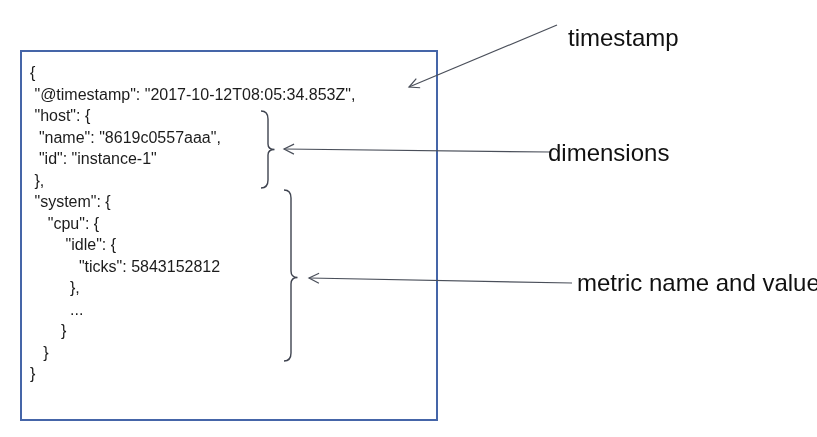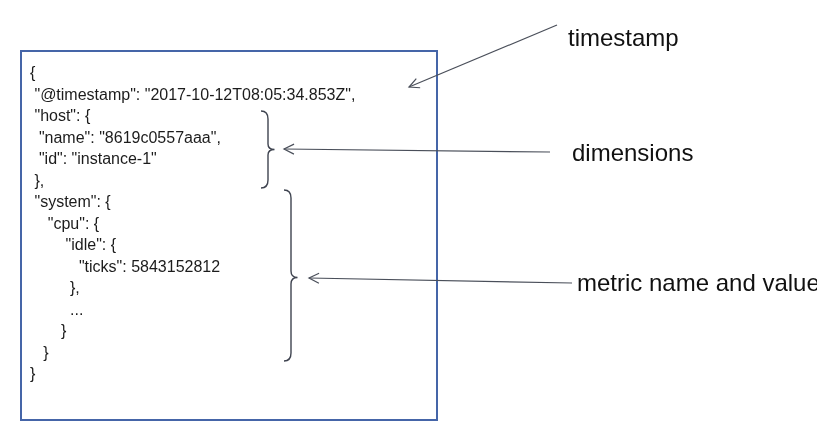--- a/index.html
+++ b/index.html
@@ -47,21 +47,21 @@
   .arrow-head { stroke: var(--c-arrow); stroke-width: 1.2; fill: none; }
   .brace { stroke: var(--c-brace); stroke-width: 1.4; fill: none; }
   .callout-label {
     position: absolute;
     font-size: 24px;
     line-height: 22px;
     color: var(--c-label-text);
     white-space: nowrap;
   }
   .label-timestamp { left: 568px; top: 27px; }
-  .label-dimensions { left: 572px; top: 142px; }
+  .label-dimensions { left: 548px; top: 142px; }
   .label-metric { left: 577px; top: 272px; }
 </style>
 </head>
 <body>
 
 <div class="canvas">
 
   <div class="json-box">
     <div class="code">
         <div class="code-line">{</div>

